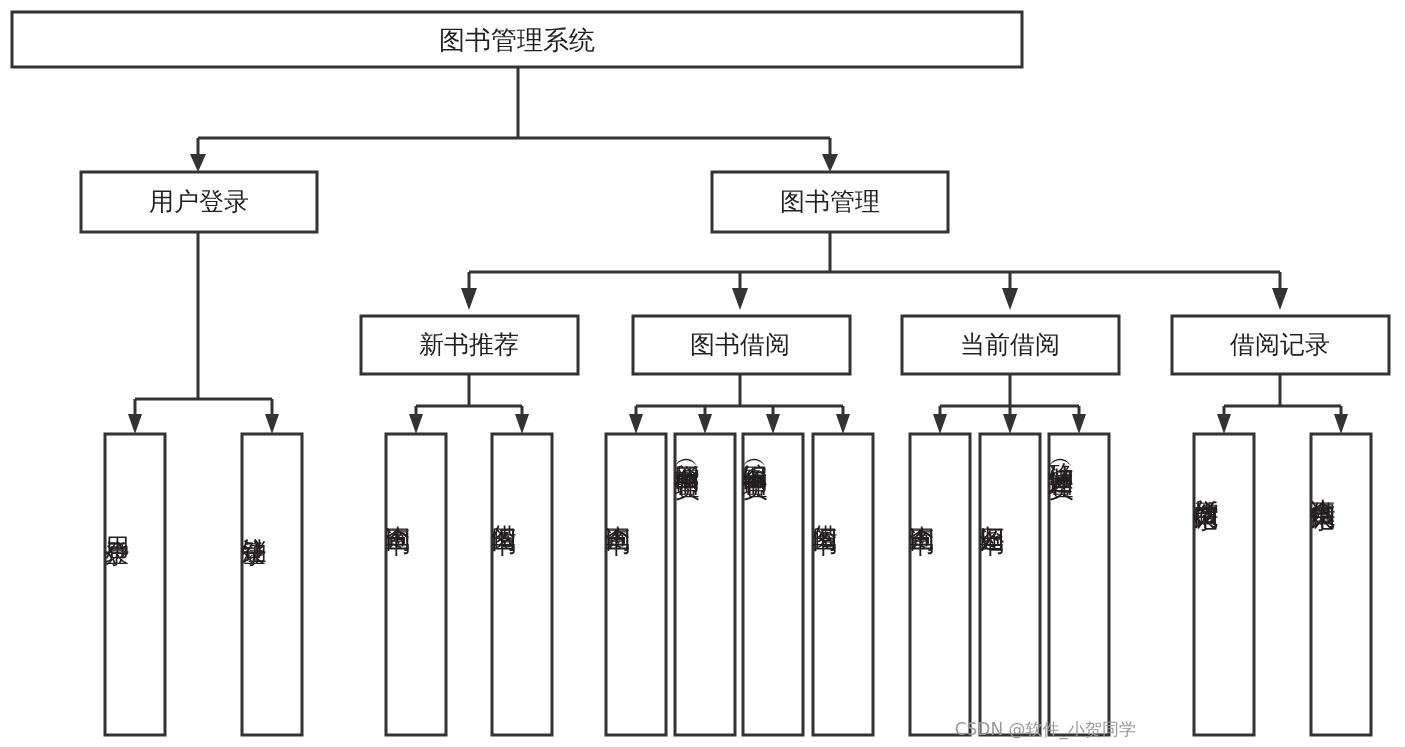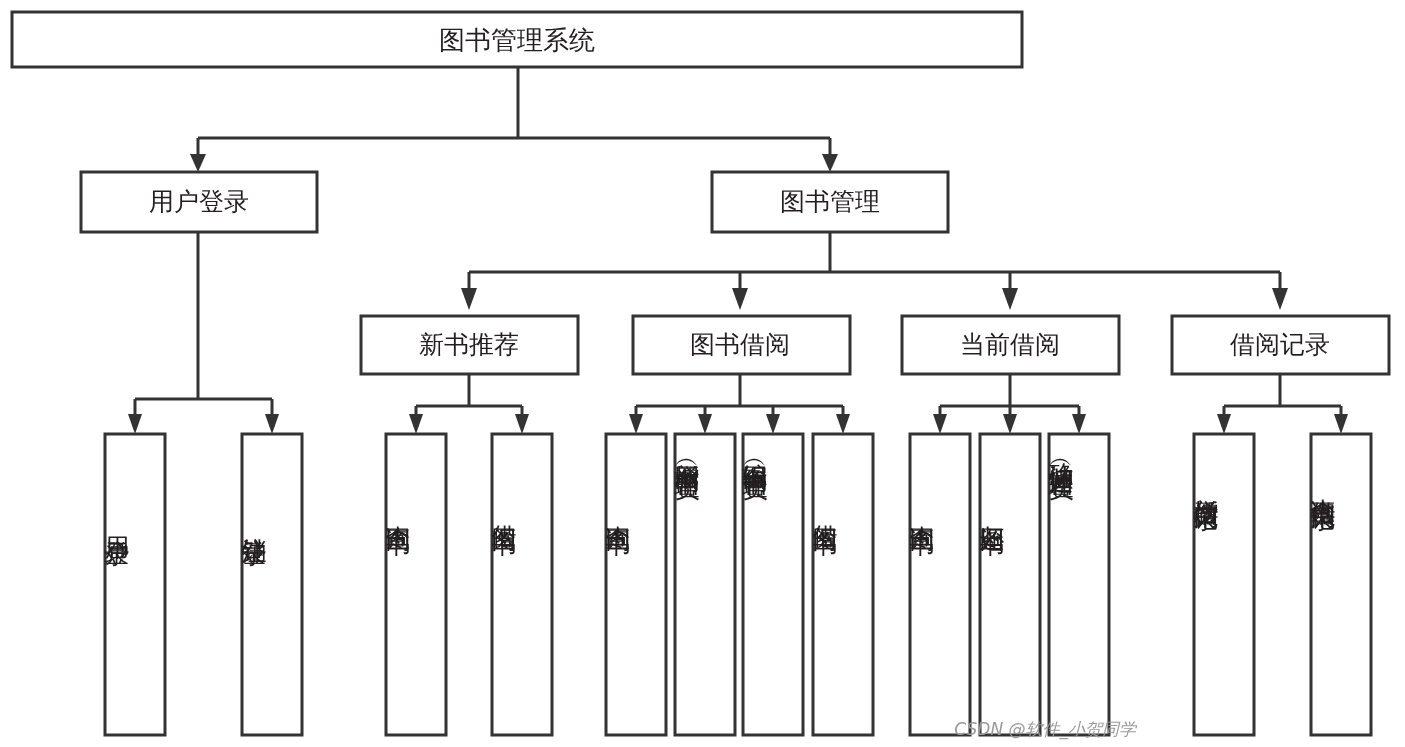--- a/index.html
+++ b/index.html
@@ -65,21 +65,20 @@
   }
   .watermark {
     position: absolute;
     right: 8px;
     bottom: 6px;
     font-family: "DejaVu Sans", "Liberation Sans", sans-serif;
     font-size: 17px;
     color: #9a9a9a;
     white-space: nowrap;
     pointer-events: none;
-    font-style: italic;
   }
 </style>
 </head>
 <body>
 
 <div id="diagram-root">
   <svg class="flow" viewBox="0 0 1405 747" xmlns="http://www.w3.org/2000/svg">
 
     <defs>
       <marker id="arrow" viewBox="0 0 12 14" refX="6" refY="13" markerWidth="12" markerHeight="14" orient="auto-start-reverse">

